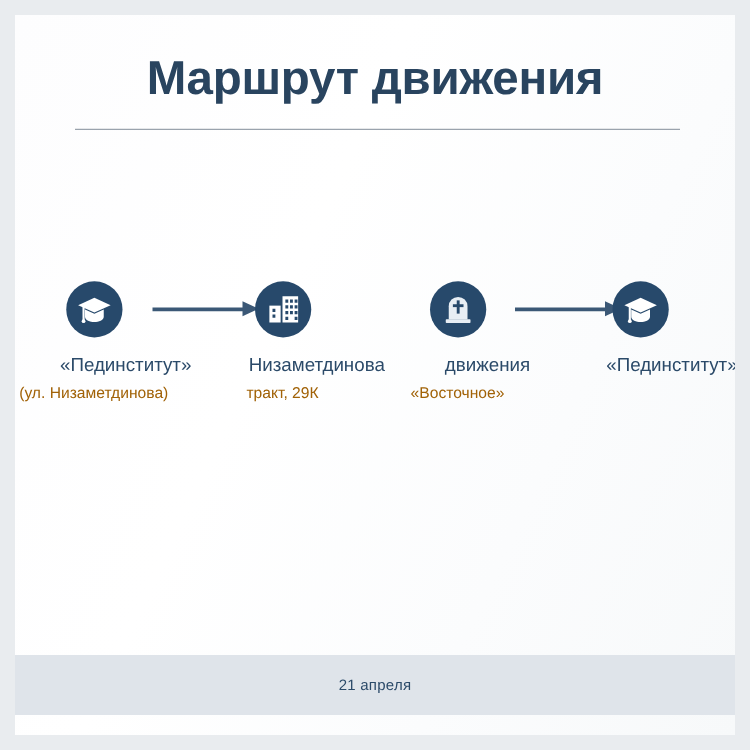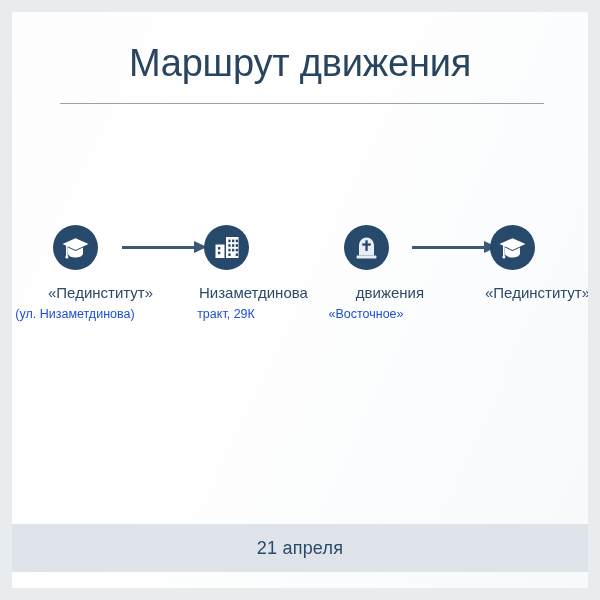--- a/index.html
+++ b/index.html
@@ -36,21 +36,21 @@
   #title-block {
     position: absolute;
     left: 0;
     top: 28px;
     width: 576px;
     text-align: center;
   }
   #page-title {
     font-family: "Liberation Sans", sans-serif;
     font-size: 38px;
-    font-weight: normal;
+    font-weight: bold;
     color: #29445f;
     letter-spacing: -0.2px;
     line-height: 46px;
     white-space: nowrap;
   }
   #title-rule {
     position: absolute;
     left: 48px;
     top: 91px;
     width: 484px;
@@ -91,21 +91,21 @@
     display: block;
     font-size: 15px;
     font-weight: normal;
     color: #2b4a69;
     white-space: nowrap;
     padding-left: 48px;
   }
   .label-sub {
     display: block;
     font-size: 12.5px;
-    color: #1d4ed8;
+    color: #a16207;
     white-space: nowrap;
     margin-top: 1px;
   }
 
   
   .arrow {
     position: absolute;
     top: 16px;
     height: 13px;
   }
@@ -134,21 +134,21 @@
     left: 0;
     top: 512px;
     width: 576px;
     height: 48px;
     background: #dfe4ea;
     display: flex;
     align-items: center;
     justify-content: center;
   }
   #footer-text {
-    font-size: 18px;
+    font-size: 12px;
     color: #2b4a69;
     letter-spacing: 0.2px;
   }
 </style>
 </head>
 <body>
 
 <div id="slide">
   <div id="slide-bg"></div>
 

